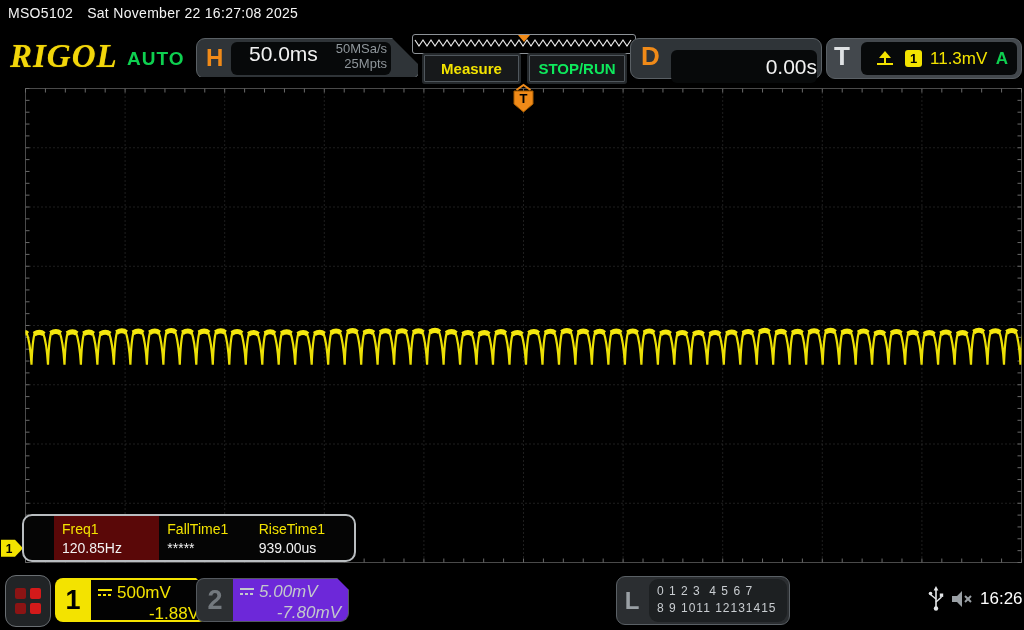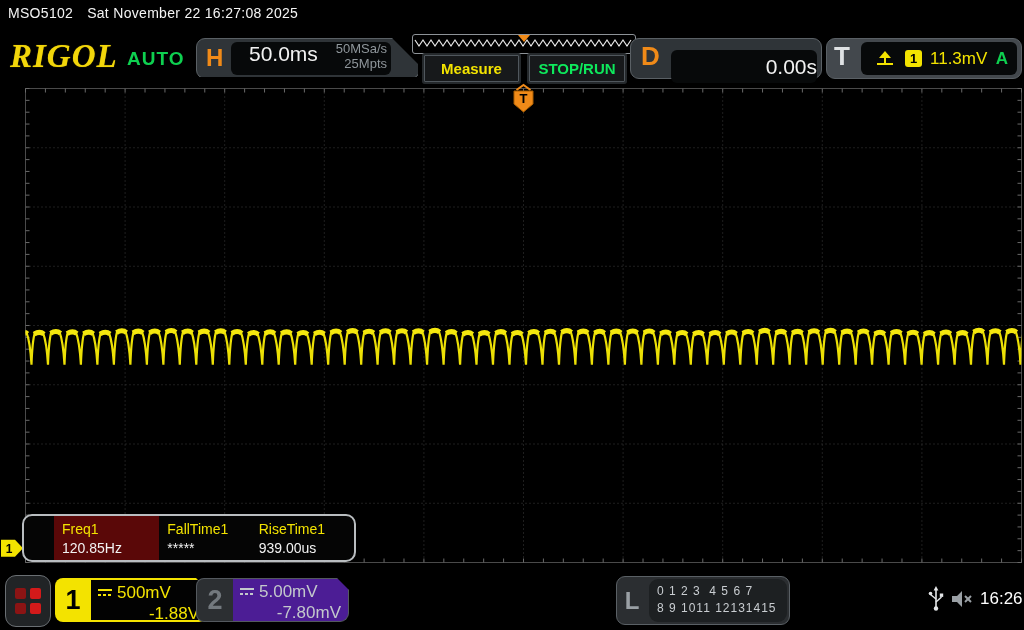--- a/index.html
+++ b/index.html
@@ -80,22 +80,22 @@
   .ch-line1{display:flex;align-items:center;font-size:17px;}
   .ch-line2{text-align:right;font-size:17px;margin-top:1px;}
   .cpl-icon{margin-right:4px;}
 
   #ch1-block{left:55px;}
   #ch1-block .ch-tab{background:#f3e300;color:#000;}
   #ch1-block .ch-body{background:#020202;border:2px solid #f3e300;border-left:none;
       border-radius:0 9px 9px 0;color:#f3e300;}
   #ch2-block{left:196px;}
   #ch2-block .ch-tab{background:#2c2f32;color:#73797e;border:1px solid #54595e;border-right:none;}
-  #ch2-block .ch-body{background:#4c1d95;border:1px solid #54595e;border-left:none;
-      border-radius:0 9px 9px 0;color:#c3c8cc;}
+  #ch2-block .ch-body{background:#6d28d9;border:1px solid #54595e;border-left:none;
+      border-radius:0 9px 9px 0;color:#c3c8cc;font-style:italic;}
 
   #logic-block{left:616px;top:576px;height:47px;display:flex;background:#2b2e31;
       border:1px solid #5a6065;border-radius:9px;}
   #logic-tab{width:30px;display:flex;align-items:center;justify-content:center;
       font-size:24px;font-weight:bold;color:#9aa0a5;}
   #logic-body{background:#1d2022;border-radius:9px;margin:2px;padding:4px 10px 0 8px;
       font-size:12px;color:#c9cdd1;letter-spacing:1px;line-height:1.45;white-space:pre;}
 
   #usb-icon{left:928px;top:586px;}
   #sound-icon{left:950px;top:588px;}

